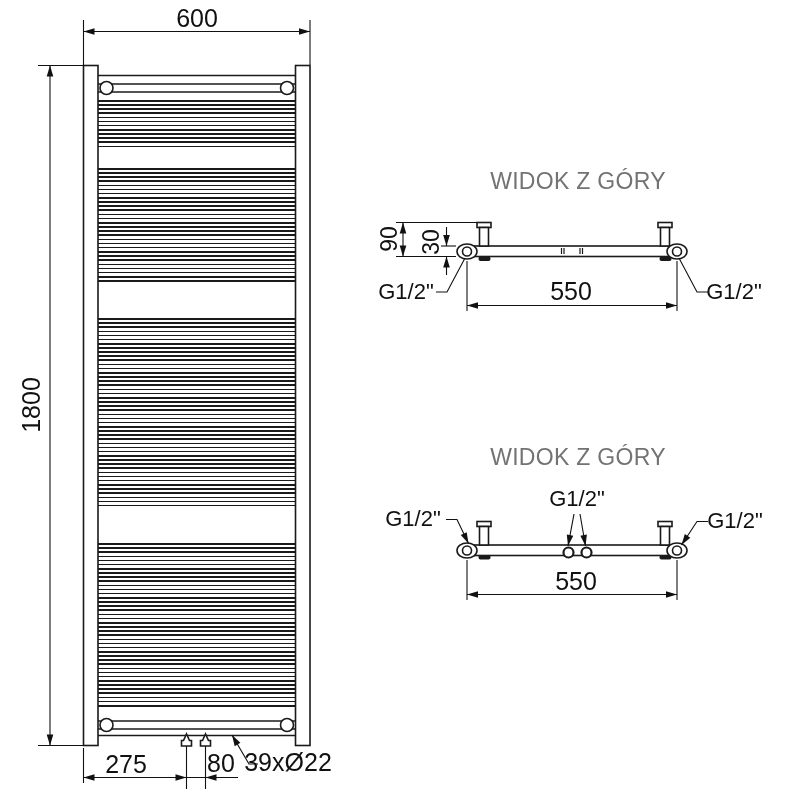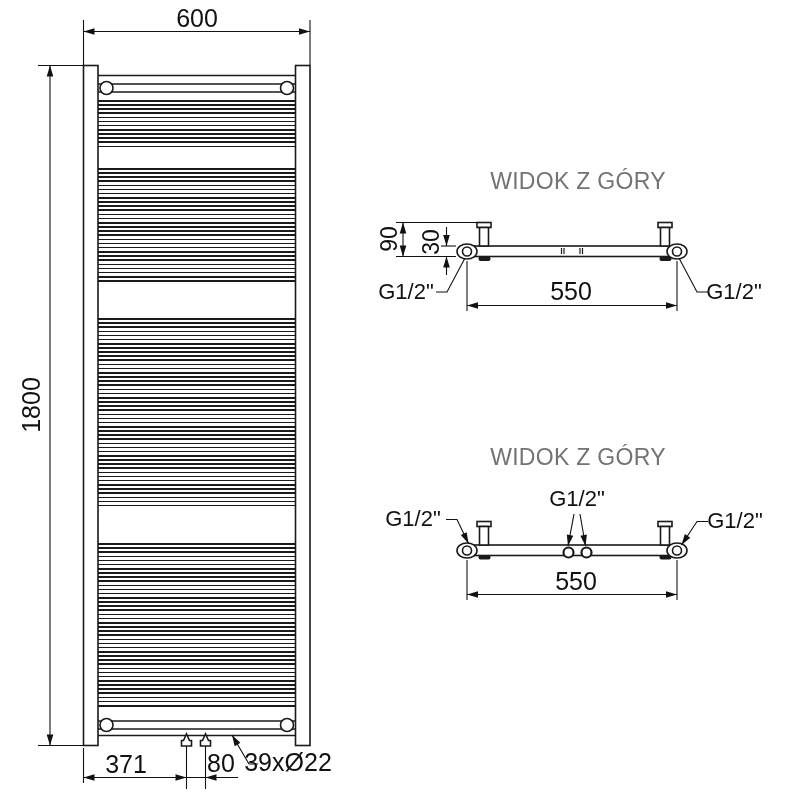--- a/index.html
+++ b/index.html
@@ -134,21 +134,21 @@
       <path d="M446,519.5 L457,519.5 L468.5,543.5" marker-end="url(#arr)"></path>
       <path d="M708,521.5 L697,521.5 L681.5,545" marker-end="url(#arr)"></path>
       <line x1="467" y1="560" x2="467" y2="600"></line>
       <line x1="677" y1="560" x2="677" y2="600"></line>
       <line x1="467" y1="594.5" x2="677" y2="594.5" marker-start="url(#arr)" marker-end="url(#arr)"></line>
     </g>
   </svg>
 
   <div class="lbl" style="left:197px;top:18px">600</div>
   <div class="lbl rot" style="left:31px;top:405px">1800</div>
-  <div class="lbl" style="left:126px;top:764px">371</div>
+  <div class="lbl" style="left:126px;top:764px">275</div>
   <div class="lbl" style="left:221px;top:763px">80</div>
   <div class="lbl" style="left:288px;top:762px">39xØ22</div>
 
   <div class="lbl title" style="left:578px;top:181px">WIDOK Z GÓRY</div>
   <div class="lbl tiny rot" style="left:389px;top:239px">90</div>
   <div class="lbl tiny rot" style="left:431px;top:242px">30</div>
   <div class="lbl" style="left:571px;top:291px">550</div>
   <div class="lbl small" style="left:406px;top:292px">G1/2"</div>
   <div class="lbl small" style="left:734px;top:292px">G1/2"</div>
 

